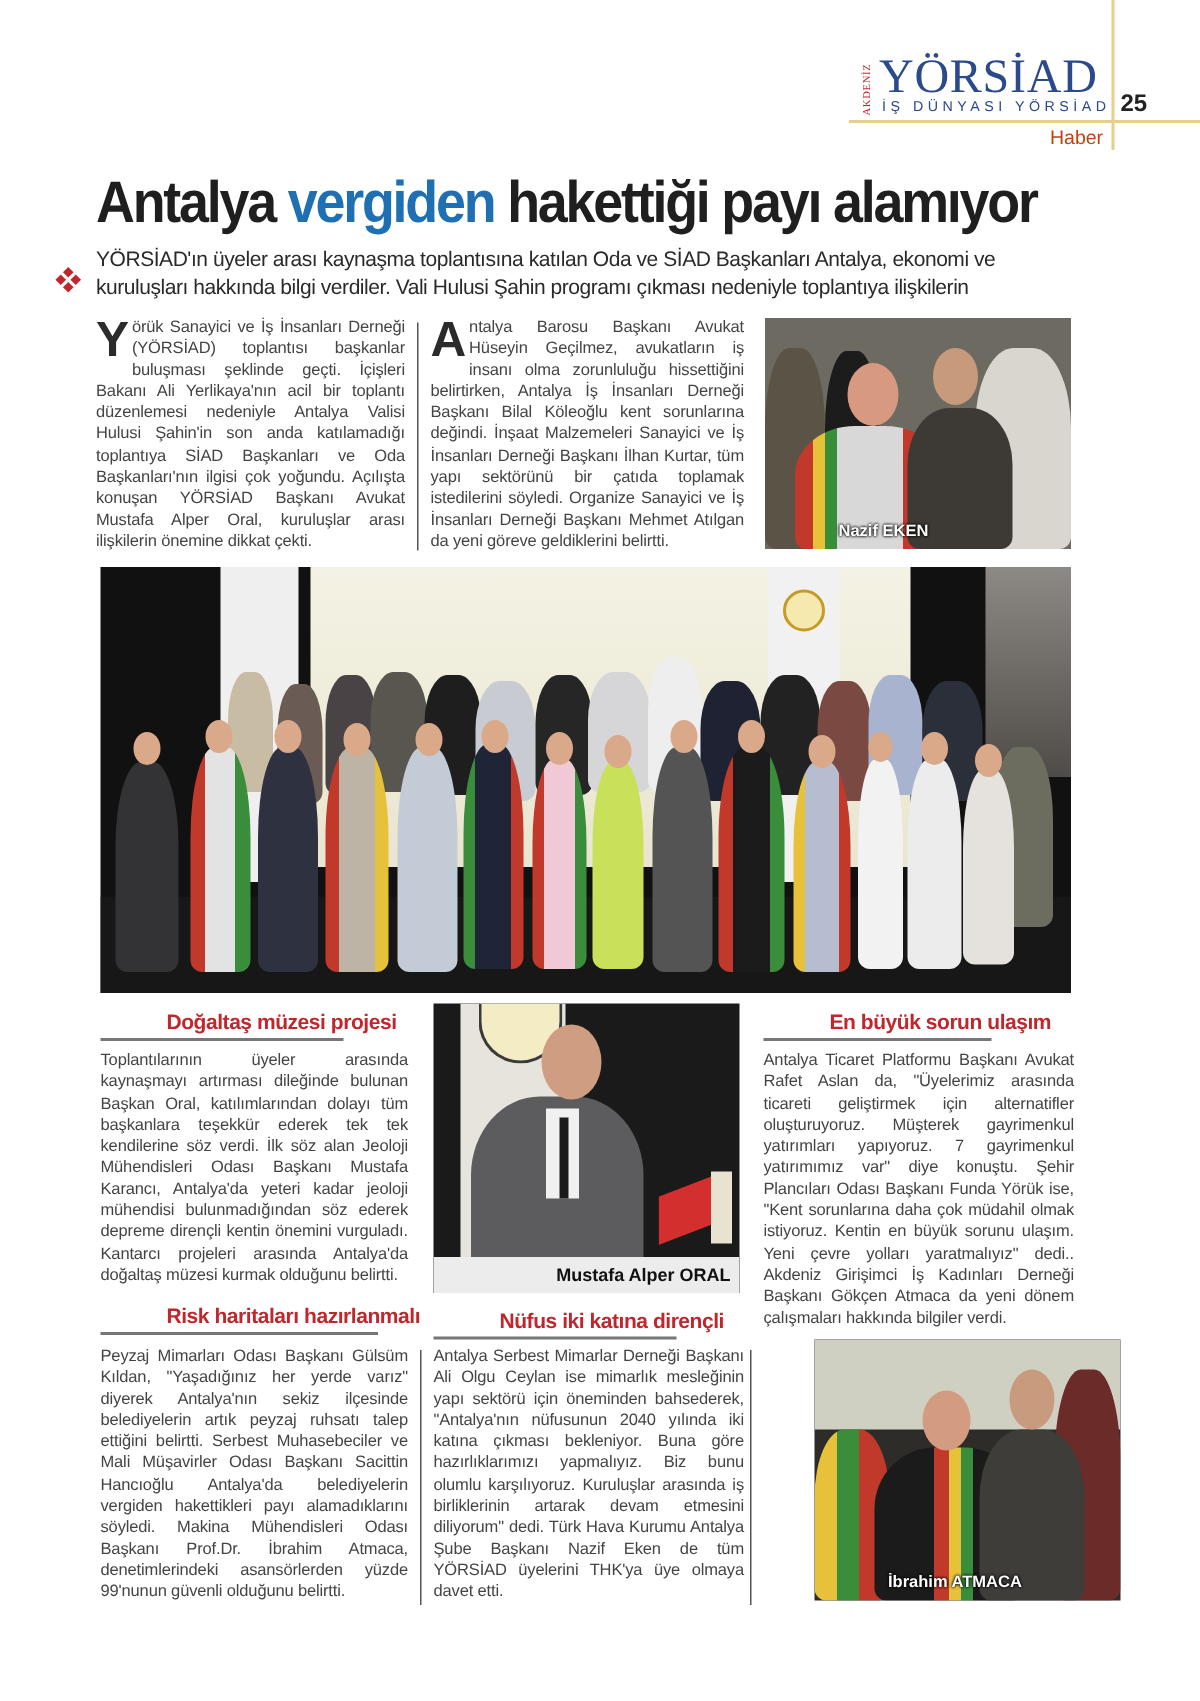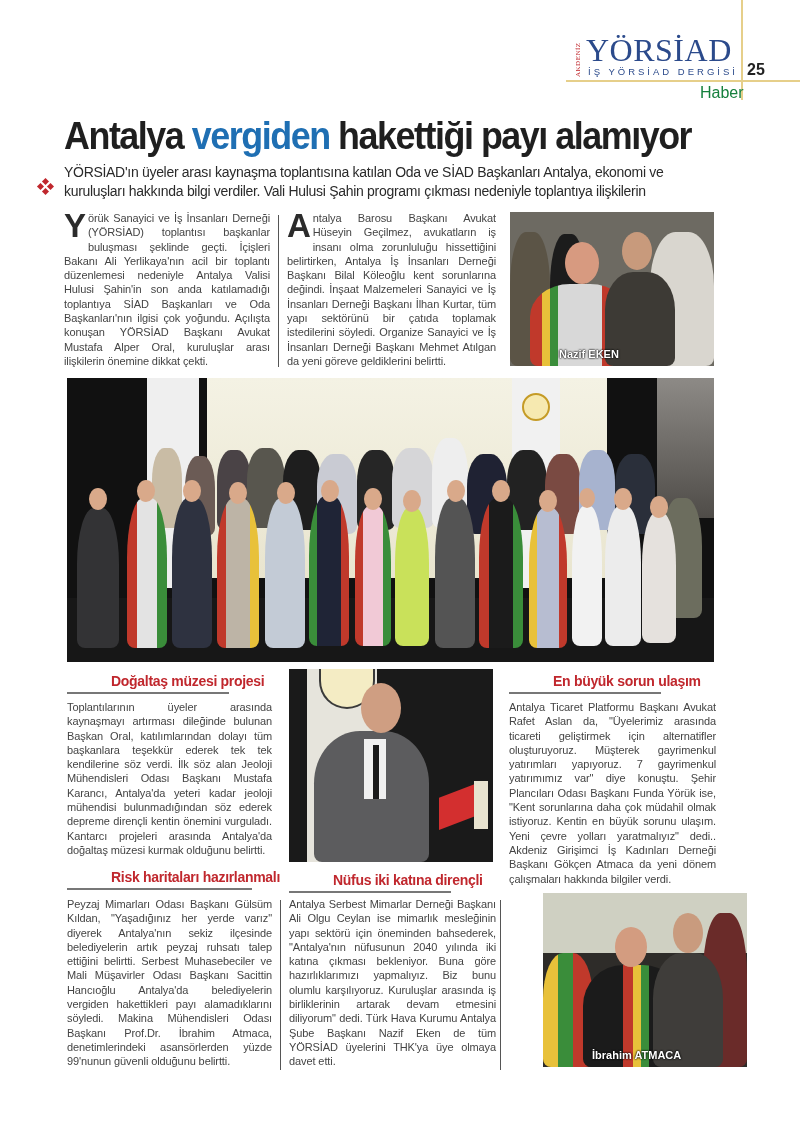--- a/index.html
+++ b/index.html
@@ -6,21 +6,21 @@
     html, body { width: 800px; height: 1134px; background: #ffffff; overflow: hidden; }
     body { position: relative; font-family: "Liberation Sans", sans-serif; color: #3a3a3a; }
 
     
     .gold-h { position: absolute; left: 566px; top: 80px; width: 234px; height: 2px; background: #e6cf8a; }
     .gold-v { position: absolute; left: 741px; top: 0; width: 2px; height: 100px; background: #e6cf8a; }
     .akdeniz { position: absolute; left: 574px; top: 42px; width: 10px; height: 36px; writing-mode: vertical-rl; transform: rotate(180deg); font-family: "Liberation Serif", serif; font-size: 7px; color: #c0272d; letter-spacing: 0.5px; text-align: center; }
     .ekonomi { position: absolute; left: 586px; top: 34px; font-family: "Liberation Serif", serif; font-size: 32px; line-height: 32px; color: #2b4a8b; letter-spacing: 0.5px; }
     .dergisi { position: absolute; left: 588px; top: 66px; font-family: "Liberation Sans", sans-serif; font-size: 9.5px; letter-spacing: 3px; color: #2b4a8b; }
     .pagenum { position: absolute; left: 747px; top: 61px; font-size: 16px; font-weight: bold; color: #222; }
-    .section { position: absolute; left: 700px; top: 84px; font-size: 16px; color: #15803d; }
+    .section { position: absolute; left: 700px; top: 84px; font-size: 13px; color: #c2410c; }
 
     
     .headline { position: absolute; left: 64px; top: 114px; font-family: "Liberation Sans", sans-serif; font-weight: bold; font-size: 39px; line-height: 44px; color: #1f1f1f; letter-spacing: -1.6px; white-space: nowrap; transform: scaleX(0.92); transform-origin: left top; }
     .headline .hl-blue { color: #1f6fb3; }
 
     .diamond { position: absolute; left: 38px; top: 179px; width: 16px; height: 16px; }
     .diamond span { position: absolute; width: 5px; height: 5px; background: #c0272d; transform: rotate(45deg); }
     .diamond .d1 { left: 5px; top: 0; } .diamond .d2 { left: 0; top: 5px; } .diamond .d3 { left: 10px; top: 5px; } .diamond .d4 { left: 5px; top: 10px; }
 
     .deck { position: absolute; left: 64px; top: 163px; width: 660px; font-size: 14px; line-height: 19px; color: #2a2a2a; letter-spacing: -0.3px; }
@@ -54,21 +54,21 @@
     .photo-oral { left: 289px; top: 669px; width: 204px; height: 193px; background: #1a1a1a; }
     .photo-atmaca { left: 510px; top: 893px; width: 204px; height: 174px; background: #2e2c29; margin-left: 33px; }
   </style>
 </head>
 <body>
 
 <div class="gold-h"></div>
 <div class="gold-v"></div>
 <div class="akdeniz">AKDENİZ</div>
 <div class="ekonomi">YÖRSİAD</div>
-<div class="dergisi">İŞ YÖRSİAD DERGİSİ</div>
+<div class="dergisi">İŞ DÜNYASI YÖRSİAD</div>
 <div class="pagenum">25</div>
 <div class="section">Haber</div>
 
 <div class="headline">
   <span>Antalya</span>
   <span class="hl-blue">vergiden</span>
   <span>hakettiği payı alamıyor</span>
 </div>
 
 <div class="diamond">
@@ -163,20 +163,23 @@
 
 <div class="photo photo-oral">
   <div style="position:absolute;left:18px;top:0;width:70px;height:193px;background:#e6e4dc;"></div>
   <div style="position:absolute;left:30px;top:0;width:56px;height:40px;border-radius:0 0 28px 28px;border:2px solid #3a3a3a;border-top:none;background:#f4ecc4;"></div>
   <div class="person" style="left:25px;top:62px;width:115px;height:131px;background:#5c5c5e;"></div>
   <div style="position:absolute;left:75px;top:70px;width:22px;height:60px;background:#f0f0f0;"></div>
   <div style="position:absolute;left:84px;top:76px;width:6px;height:54px;background:#1a1a1a;"></div>
   <div class="head" style="left:72px;top:14px;width:40px;height:50px;background:#cf9e82;"></div>
   <div style="position:absolute;left:150px;top:115px;width:36px;height:46px;background:#d32f2f;clip-path:polygon(0 30%,100% 0,100% 70%,0 100%);"></div>
   <div style="position:absolute;left:185px;top:112px;width:14px;height:48px;background:#e8e3cf;"></div>
+  <div class="caption-box">
+    <div class="caption" style="right:6px; bottom:5px;">Mustafa Alper ORAL</div>
+  </div>
 </div>
 
 <div class="subhead" style="left:289px; top:871px;">Nüfus iki katına dirençli</div>
 <div class="subhead-line" style="left:289px; top:891px; width:162px;"></div>
 <div class="col" style="left:289px; top:897px; width:207px;">Antalya Serbest Mimarlar Derneği Başkanı Ali Olgu Ceylan ise mimarlık mesleğinin yapı sektörü için öneminden bahsederek, "Antalya'nın nüfusunun 2040 yılında iki katına çıkması bekleniyor. Buna göre hazırlıklarımızı yapmalıyız. Biz bunu olumlu karşılıyoruz. Kuruluşlar arasında iş birliklerinin artarak devam etmesini diliyorum" dedi. Türk Hava Kurumu Antalya Şube Başkanı Nazif Eken de tüm YÖRSİAD üyelerini THK'ya üye olmaya davet etti.</div>
 <div class="rule-v" style="left:500px; top:900px; height:170px;"></div>
 
 <div class="subhead" style="left:509px; top:672px;">En büyük sorun ulaşım</div>
 <div class="subhead-line" style="left:509px; top:692px; width:152px;"></div>
 <div class="col" style="left:509px; top:700px; width:207px;">Antalya Ticaret Platformu Başkanı Avukat Rafet Aslan da, "Üyelerimiz arasında ticareti geliştirmek için alternatifler oluşturuyoruz. Müşterek gayrimenkul yatırımları yapıyoruz. 7 gayrimenkul yatırımımız var" diye konuştu. Şehir Plancıları Odası Başkanı Funda Yörük ise, "Kent sorunlarına daha çok müdahil olmak istiyoruz. Kentin en büyük sorunu ulaşım. Yeni çevre yolları yaratmalıyız" dedi.. Akdeniz Girişimci İş Kadınları Derneği Başkanı Gökçen Atmaca da yeni dönem çalışmaları hakkında bilgiler verdi.</div>

